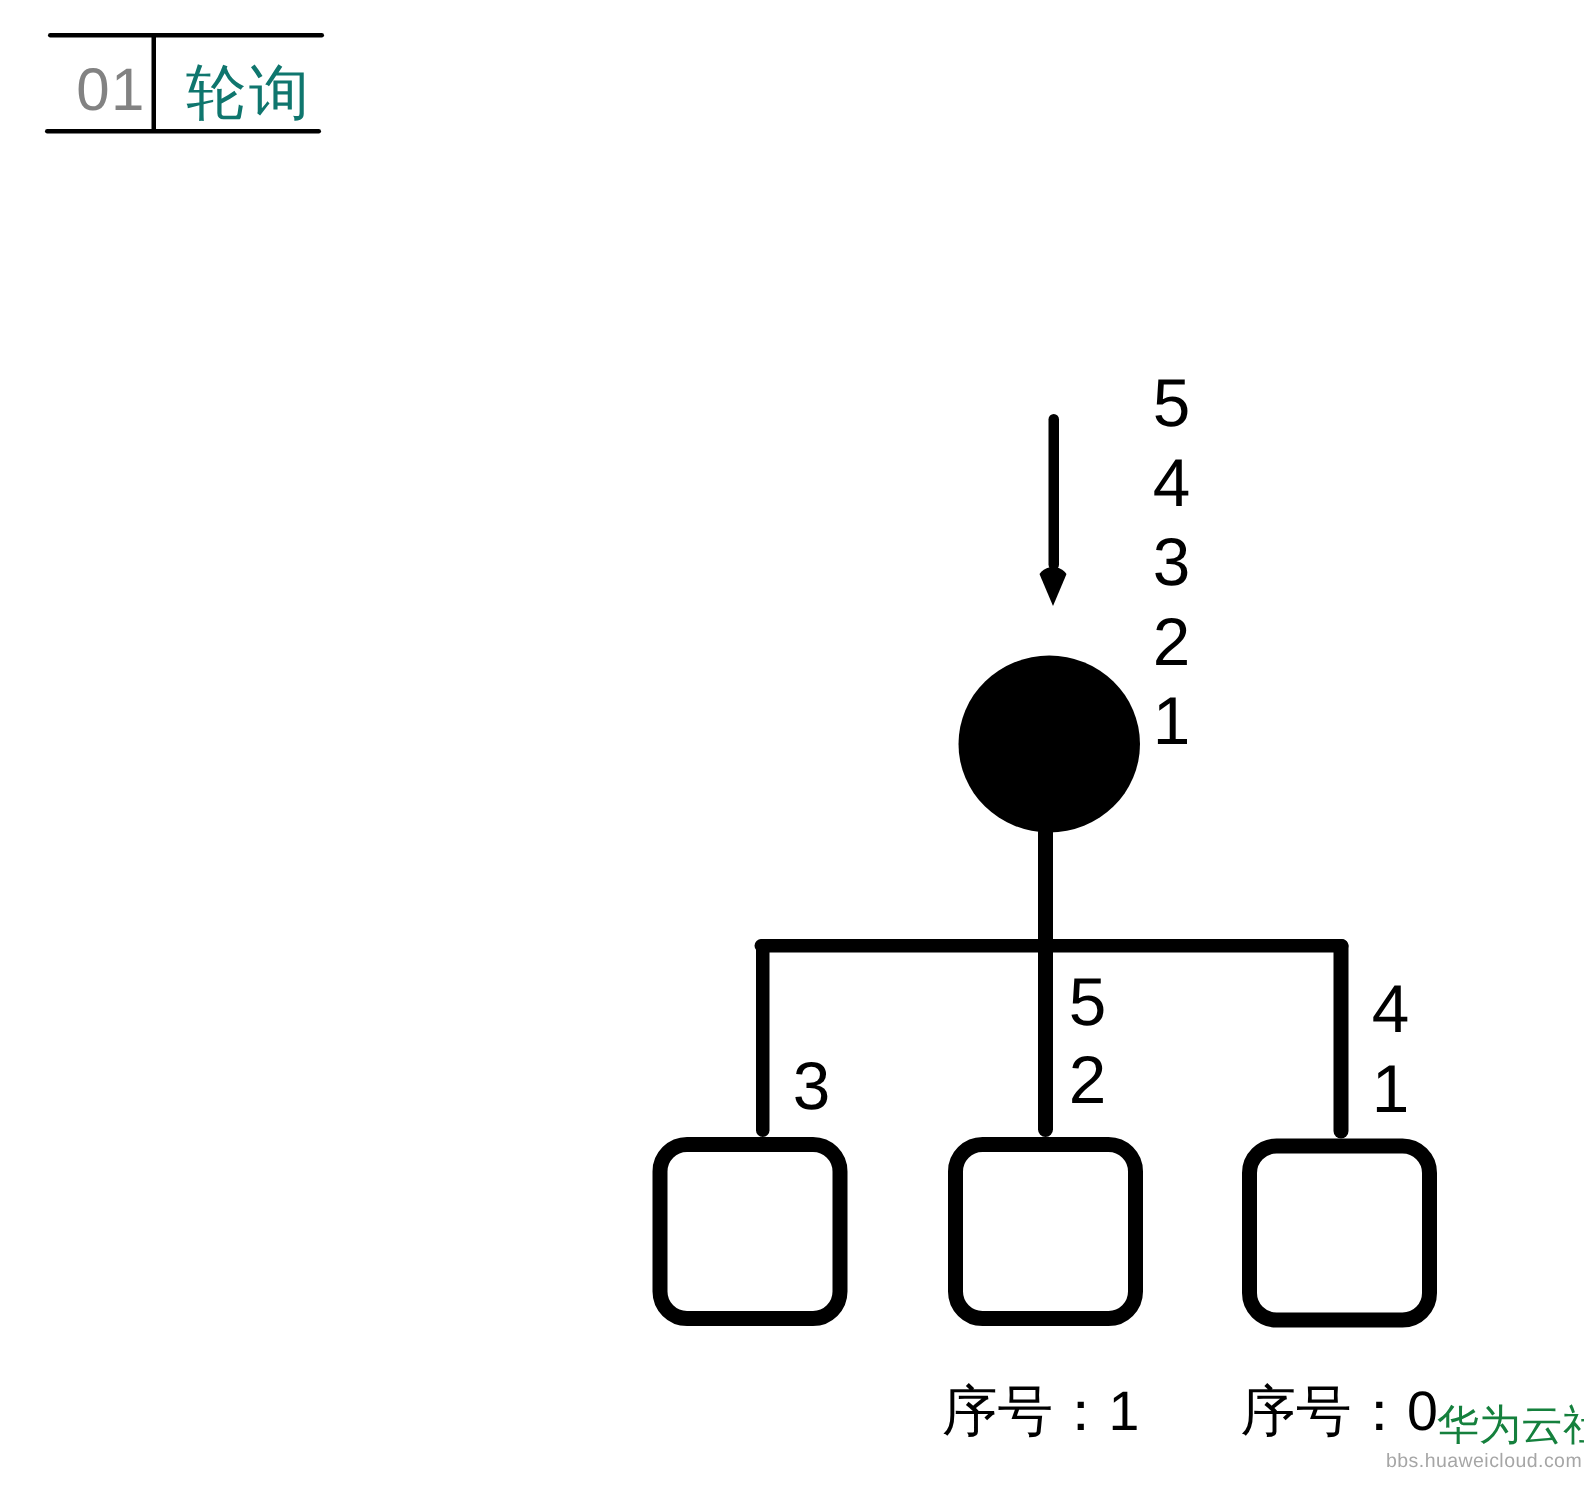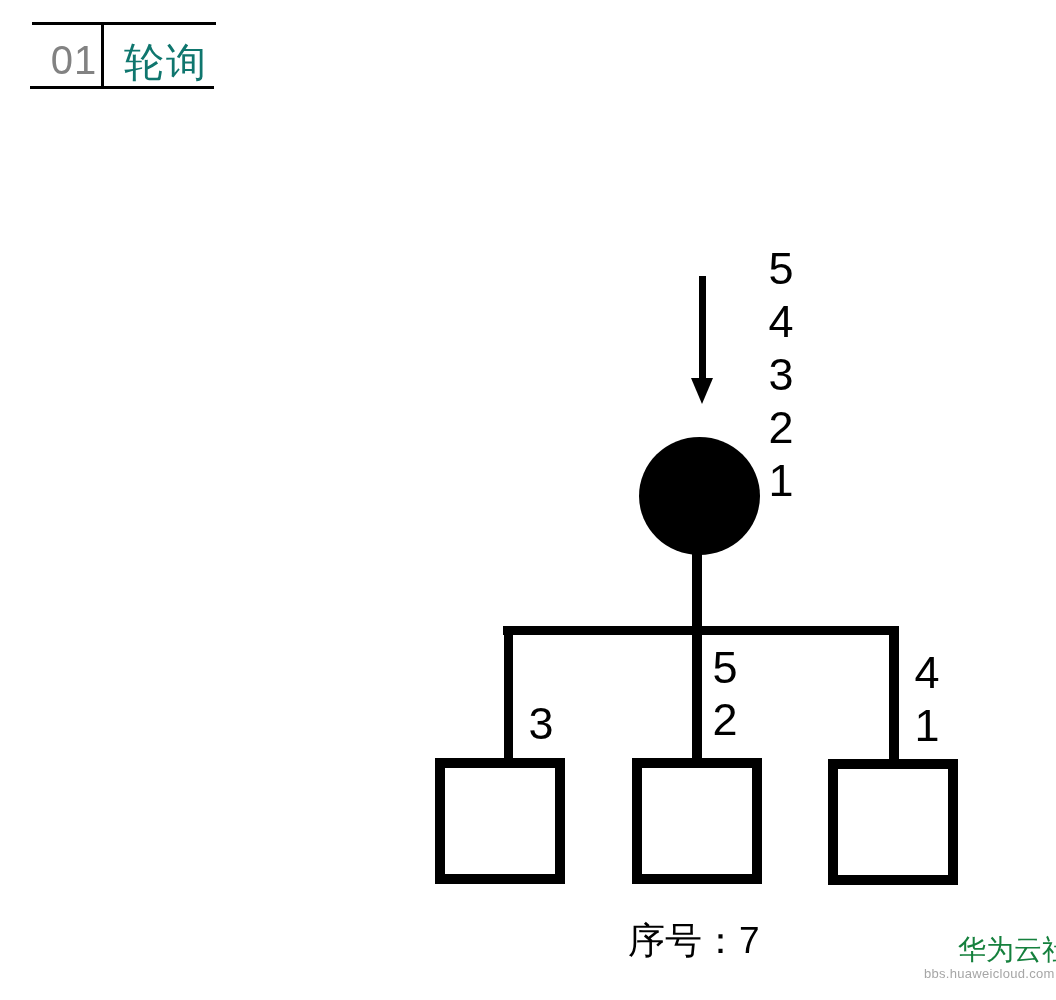--- a/index.html
+++ b/index.html
@@ -3,21 +3,21 @@
 <meta charset="utf-8">
 <style>
   html, body { margin: 0; padding: 0; }
   body {
     width: 1056px; height: 1000px;
     background: #ffffff;
     font-family: "Liberation Sans", sans-serif;
     position: relative;
     overflow: hidden;
   }
-  .abs { position: absolute; }
+  .abs { position: absolute; border-radius: 23px; }
   .ink { background: #000000; }
 
   
   .hrule { height: 3px; background: #000000; }
   .vrule { width: 3px; background: #000000; }
   .header-num {
     left: 48px; top: 38px; width: 52px;
     font-size: 40px; line-height: 44px; color: #828282;
     text-align: center; letter-spacing: 1px;
   }
@@ -134,15 +134,16 @@
     <div>1</div>
   </div>
 
   <div class="abs server-box box-left"></div>
   <div class="abs server-box box-mid"></div>
   <div class="abs server-box box-right"></div>
 
   <div class="abs wm-site">华为云社区</div>
   <div class="abs wm-url">bbs.huaweicloud.com</div>
 
-  <div class="abs server-label label-mid">序号：7</div>
+  <div class="abs server-label label-mid">序号：1</div>
+  <div class="abs server-label label-right">序号：0</div>
 
 </div>
 
 </body></html>

